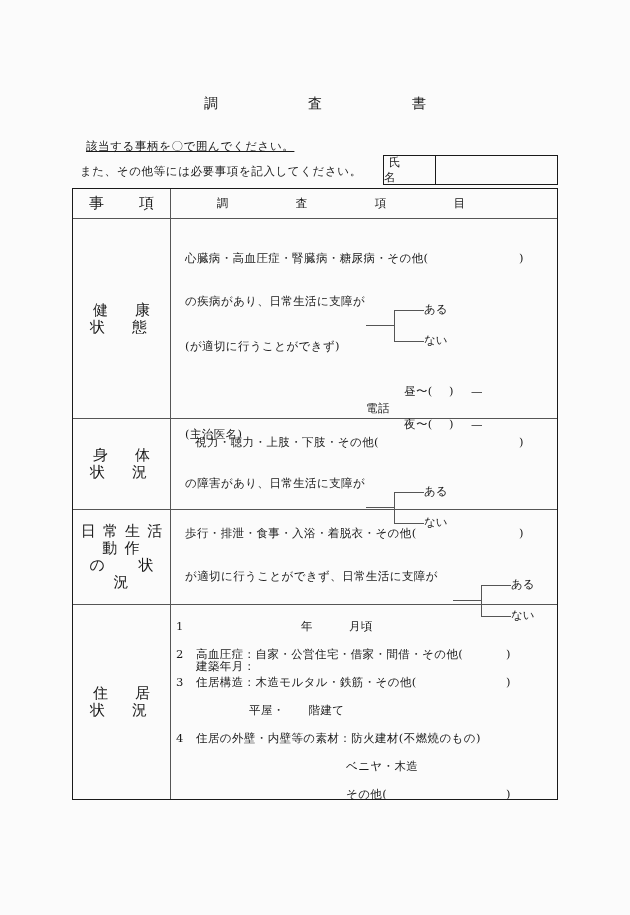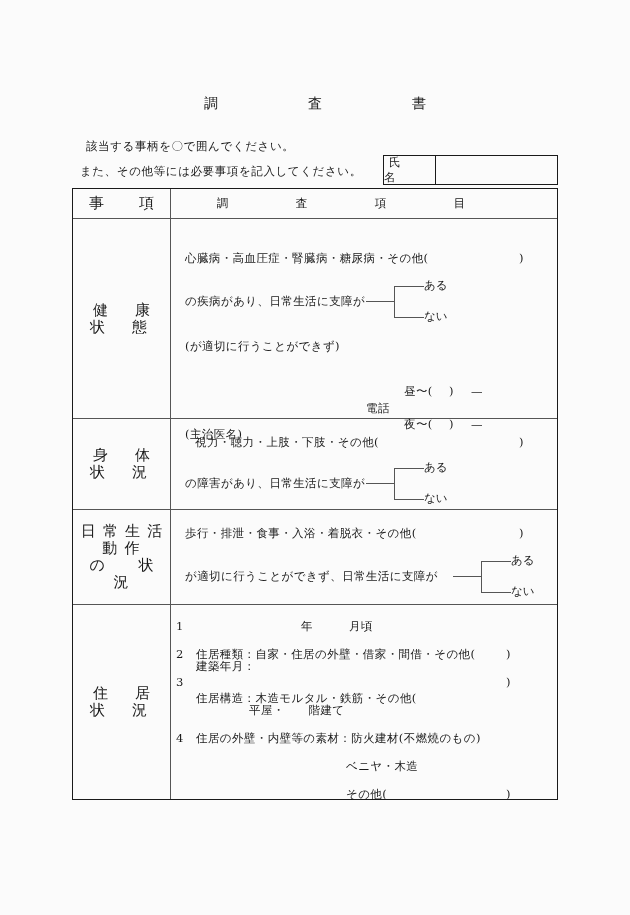--- a/index.html
+++ b/index.html
@@ -38,21 +38,21 @@
 
   
   .instructions {
     position: absolute;
     left: 80px;
     top: 134px;
     font-size: 11.5px;
     line-height: 25px;
     letter-spacing: 0.6px;
   }
-  .instructions .line1 { padding-left: 6px; }
+  .instructions .line1 { padding-left: 6px; text-decoration: underline; }
 
   
   .name-box {
     position: absolute;
     left: 383px;
     top: 155px;
     width: 175px;
     height: 30px;
     border: 1.4px solid #1a1a1a;
     box-sizing: border-box;
@@ -153,20 +153,21 @@
     letter-spacing: 0.4px;
   }
   .paren-end {
     position: absolute;
     font-size: 11.5px;
   }
 
   
   .fork {
     position: absolute;
+    margin-top: 24px;
   }
   .fork .stem {
     position: absolute;
     height: 1px;
     background: #555;
     top: 50%;
   }
   .fork .bar {
     position: absolute;
     width: 1px;
@@ -297,25 +298,25 @@
         <span class="lbl-spread">住　居　状　況</span>
       </div>
       <div class="cell-body">
 
         <div class="t" style="left:5px; top:14px;">1</div>
         <div class="t" style="left:25px; top:14px;margin-top:40px;">建築年月：</div>
         <div class="t" style="left:130px; top:14px;">年</div>
         <div class="t" style="left:178px; top:14px;">月頃</div>
 
         <div class="t" style="left:5px; top:42px;">2</div>
-        <div class="t" style="left:25px; top:42px;">住居種類：自家・住居の外壁・借家・間借・その他(</div>
+        <div class="t" style="left:25px; top:42px;">高血圧症：自家・公営住宅・借家・間借・その他(</div>
         <div class="paren-end" style="left:335px; top:42px;">)</div>
 
         <div class="t" style="left:5px; top:70px;">3</div>
-        <div class="t" style="left:25px; top:86px;">住居構造：木造モルタル・鉄筋・その他(</div>
+        <div class="t" style="left:25px; top:70px;">住居構造：木造モルタル・鉄筋・その他(</div>
         <div class="paren-end" style="left:335px; top:70px;">)</div>
         <div class="t" style="left:78px; top:98px;">平屋・　　階建て</div>
 
         <div class="t" style="left:5px; top:126px;">4</div>
         <div class="t" style="left:25px; top:126px;">住居の外壁・内壁等の素材：防火建材(不燃燒のもの)</div>
         <div class="t" style="left:175px; top:154px;">ベニヤ・木造</div>
         <div class="t" style="left:175px; top:182px;">その他(</div>
         <div class="paren-end" style="left:335px; top:182px;">)</div>
       </div>
     </div>

